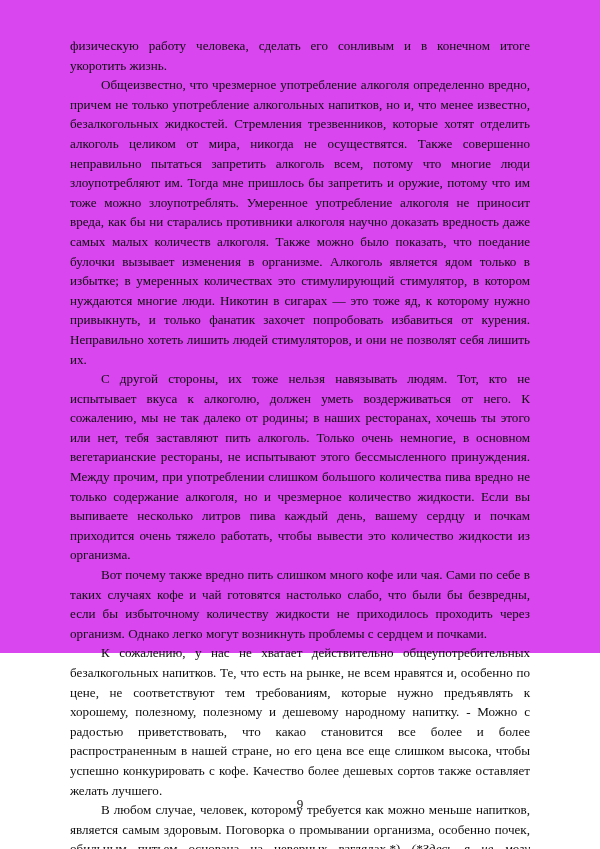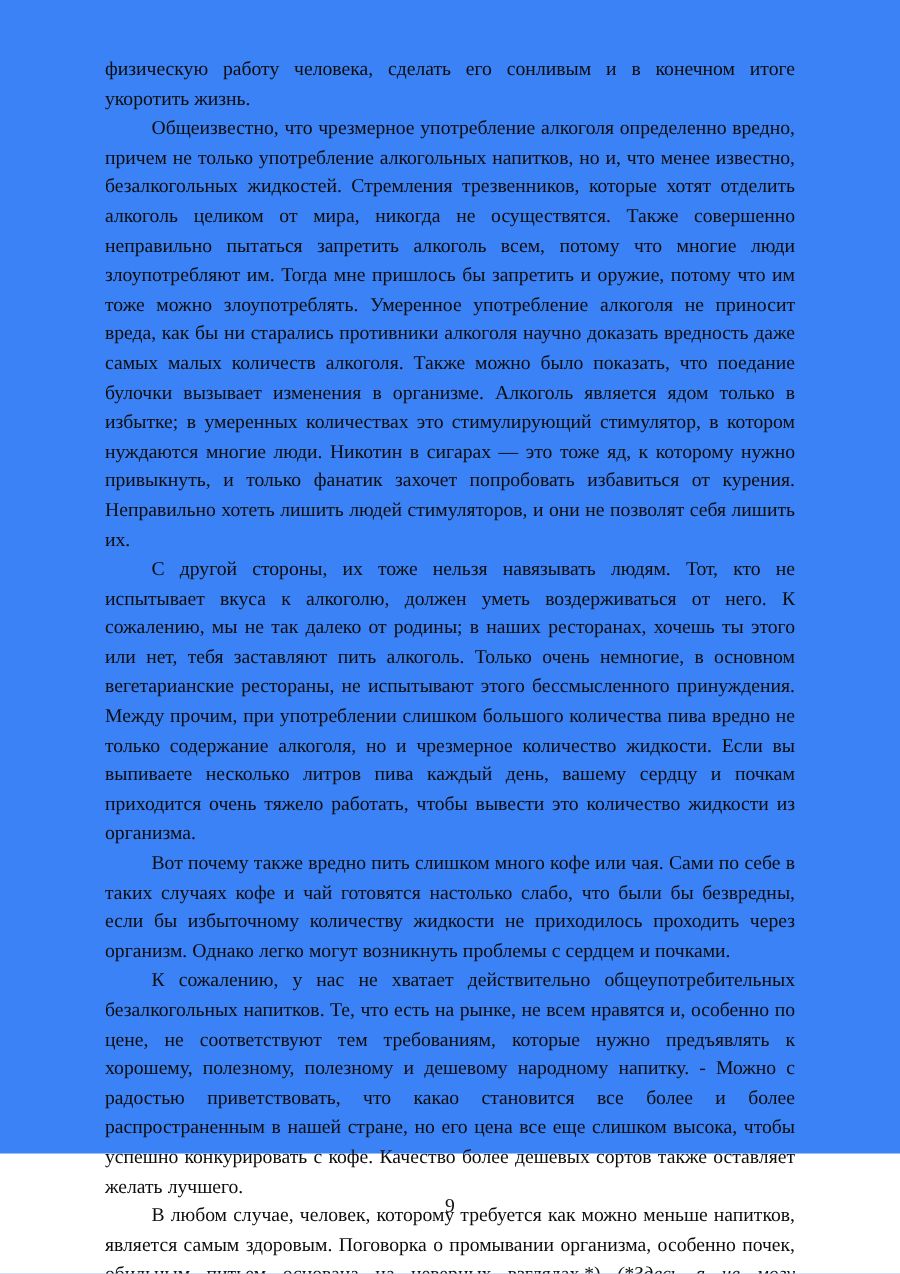--- a/index.html
+++ b/index.html
@@ -14,22 +14,22 @@
     position: relative;
     font-family: "Liberation Serif", "DejaVu Serif", serif;
     color: #0d0d0d;
     overflow: hidden;
   }
 
   #page {
     position: absolute;
     left: 0; top: 0;
     width: 600px;
-    height: 769px;
-    background: #3b82f6;
+    height: 653px;
+    background: #d946ef;
   }
 
   #text-column {
     position: absolute;
     left: 70px;
     top: 36px;
     width: 460px;
   }
 
   p.para {

